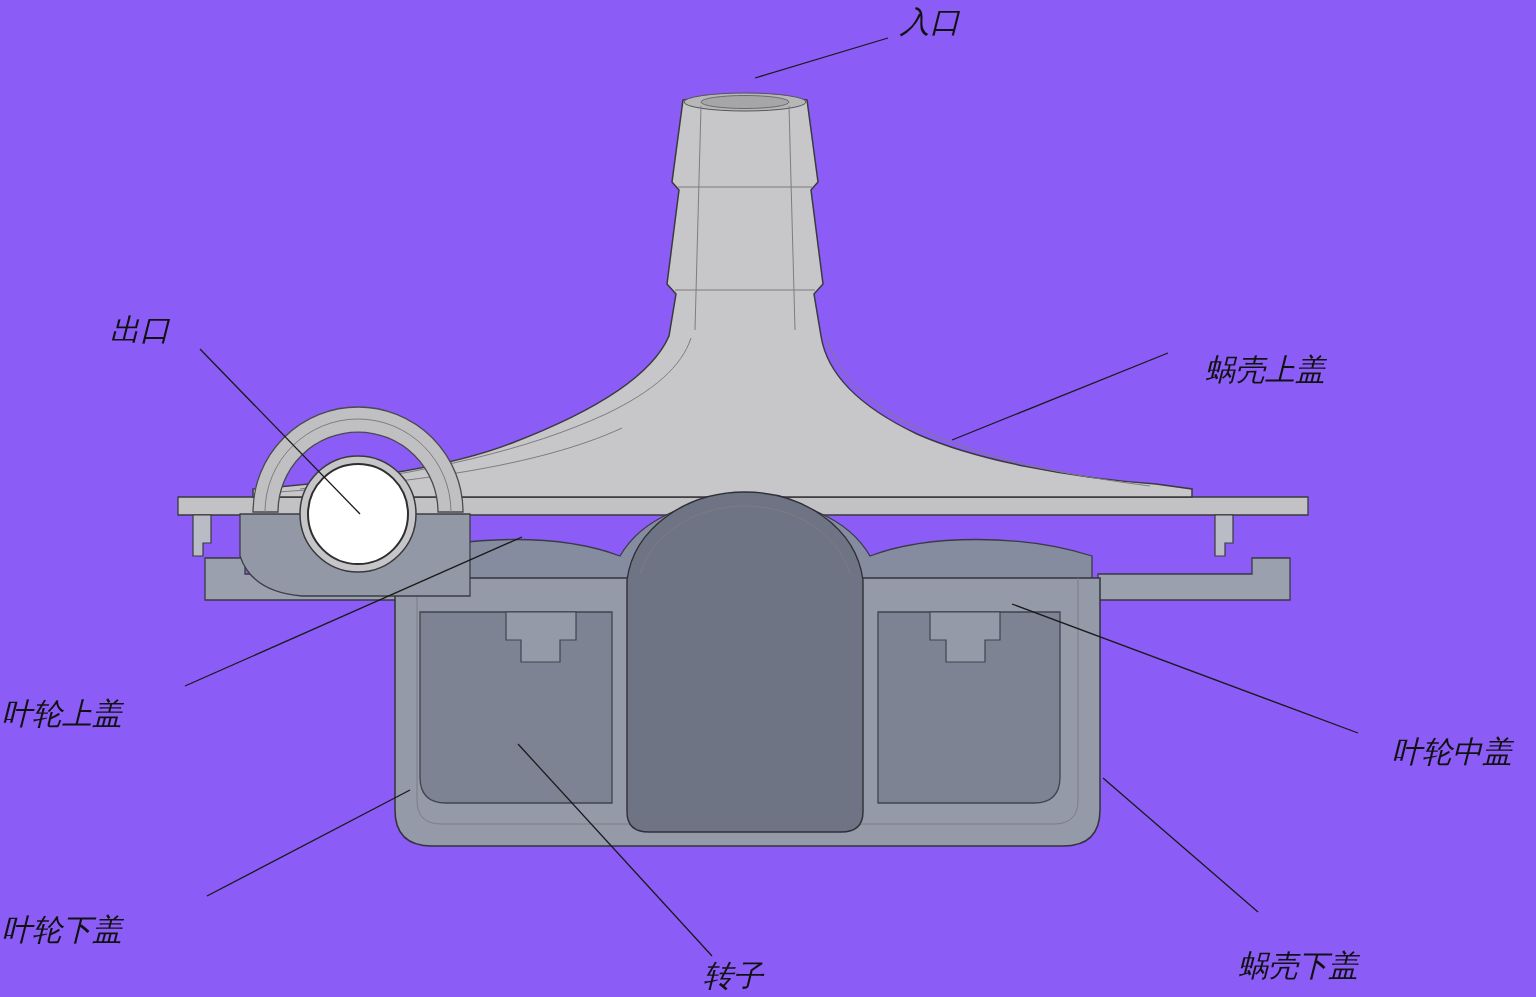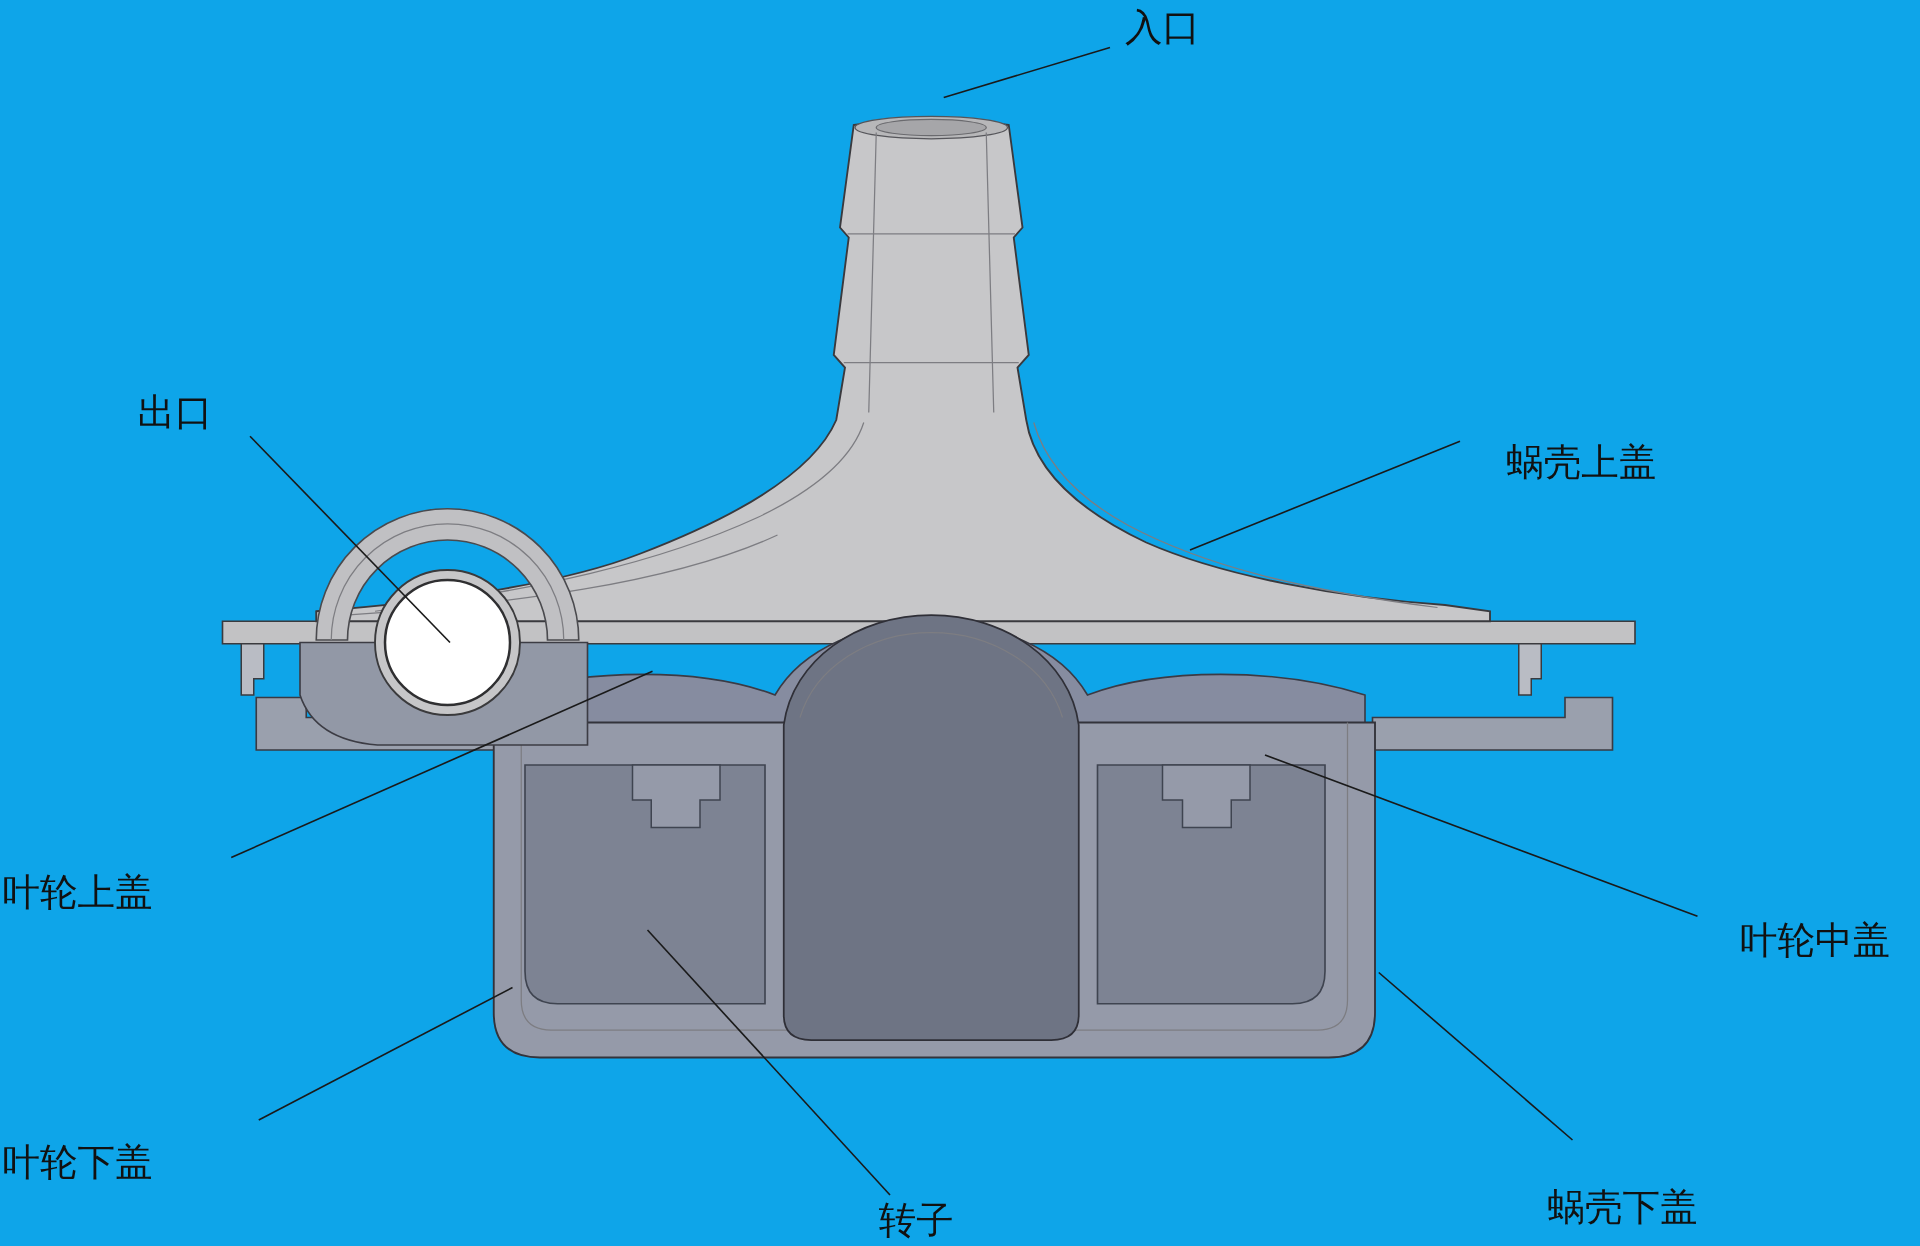--- a/index.html
+++ b/index.html
@@ -5,22 +5,23 @@
   html, body {
     margin: 0;
     padding: 0;
     background: #ffffff;
     font-family: "Liberation Sans", "DejaVu Sans", sans-serif;
   }
   .stage {
     position: relative;
     width: 1536px;
     height: 997px;
-    background: #0ea5e9;
+    background: #8b5cf6;
     overflow: hidden;
+    font-style: italic;
   }
   svg { display: block; }
   .label-text {
     font-family: "Liberation Sans", "DejaVu Sans", sans-serif;
     font-size: 30px;
     fill: #111111;
   }
   .leader {
     stroke: #1a1a1a;
     stroke-width: 1.3;

